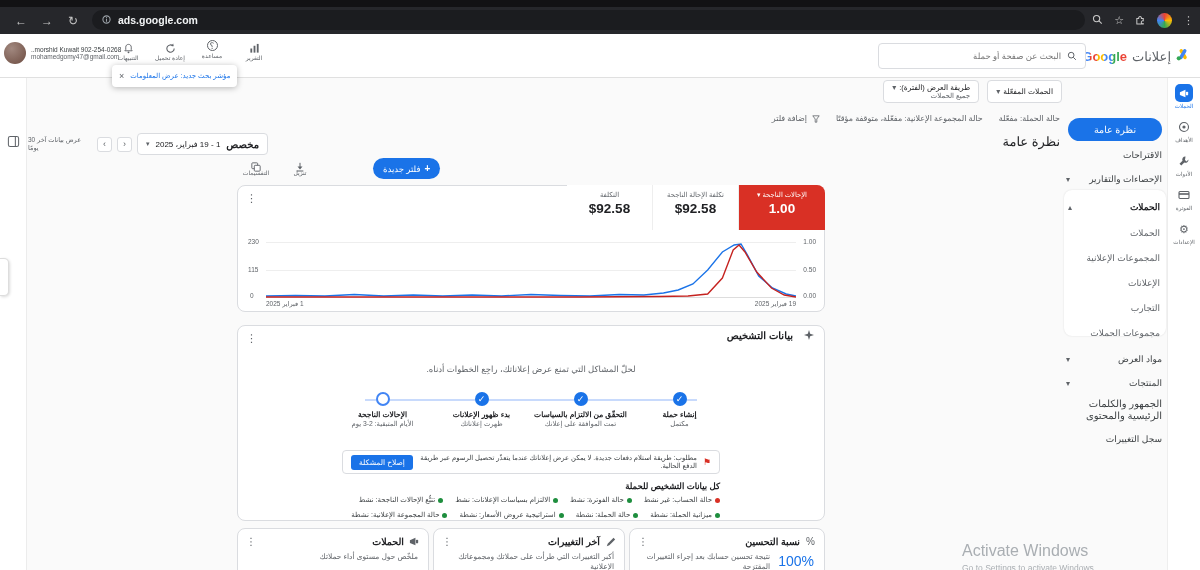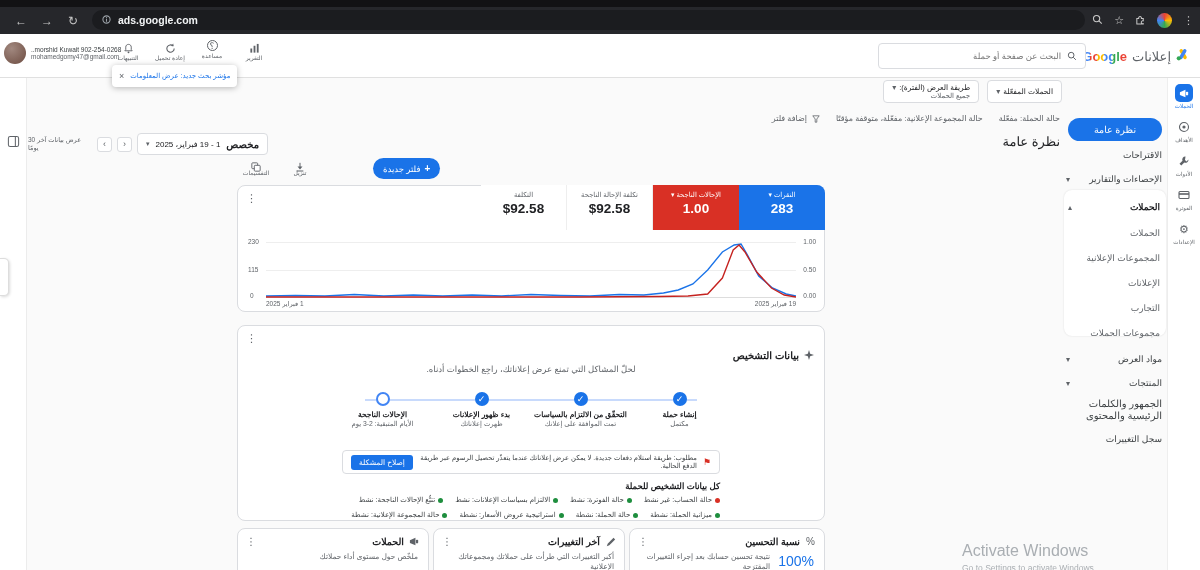--- a/index.html
+++ b/index.html
@@ -102,21 +102,21 @@
   .metric.plain{color:#202124;background:#fff;border-right:1px solid #eee}
   .metric.plain .ml{color:#5f6368}
   .plot{position:absolute;left:28px;right:28px;top:56px;height:56px}
   .gline{position:absolute;left:0;right:0;height:1px;background:#eee}
   .gline.b{background:#ddd}
   .plot svg{position:absolute;inset:0;width:100%;height:100%}
   .yl{position:absolute;font-size:6.5px;color:#5f6368}
   .xl{position:absolute;font-size:6.5px;color:#5f6368;top:114px}
 
   #card-diag{left:237px;top:291px;width:588px;height:196px}
-  .diag-head{position:absolute;right:10px;top:20px;display:flex;align-items:center;gap:5px}
+  .diag-head{position:absolute;right:10px;top:0;display:flex;align-items:center;gap:11px}
   .diag-title{font-size:10px;font-weight:bold;color:#202124}
   .diag-lines{position:absolute;top:30px;left:20px;right:20px;text-align:center}
   .dl1{font-size:9.5px;color:#202124}
   .dl2{font-size:8.5px;color:#5f6368;margin-top:8px}
   .stepper{position:absolute;left:95px;right:95px;top:66px;height:52px}
   .track{position:absolute;left:8%;right:8%;top:7px;height:2px;background:#c8dafc}
   .steps{position:absolute;inset:0;display:flex;direction:rtl}
   .step{flex:1;text-align:center;position:relative}
   .circle{width:14px;height:14px;border-radius:50%;margin:0 auto;background:#1a73e8;color:#fff;font-size:9px;line-height:14px;position:relative;z-index:1}
   .circle.current{background:#fff;border:2px solid #4285f4;color:transparent}
@@ -429,27 +429,20 @@
       </div>
     </div>
     <div class="new-campaign">
       <span class="nc-plus">+</span>
       <span>فلتر جديدة</span>
     </div>
 
     <div class="card" id="card-perf">
       <span class="kebab">⋮</span>
       <div class="metrics">
-        <div class="metric blue">
-          <div class="ml">
-              <span>النقرات</span>
-              <span>▾</span>
-            </div>
-          <div class="mv">283</div>
-        </div>
         <div class="metric red">
           <div class="ml">
               <span>الإحالات الناجحة</span>
               <span>▾</span>
             </div>
           <div class="mv">1.00</div>
         </div>
         <div class="metric plain">
           <div class="ml">
               <span>تكلفة الإحالة الناجحة</span>

